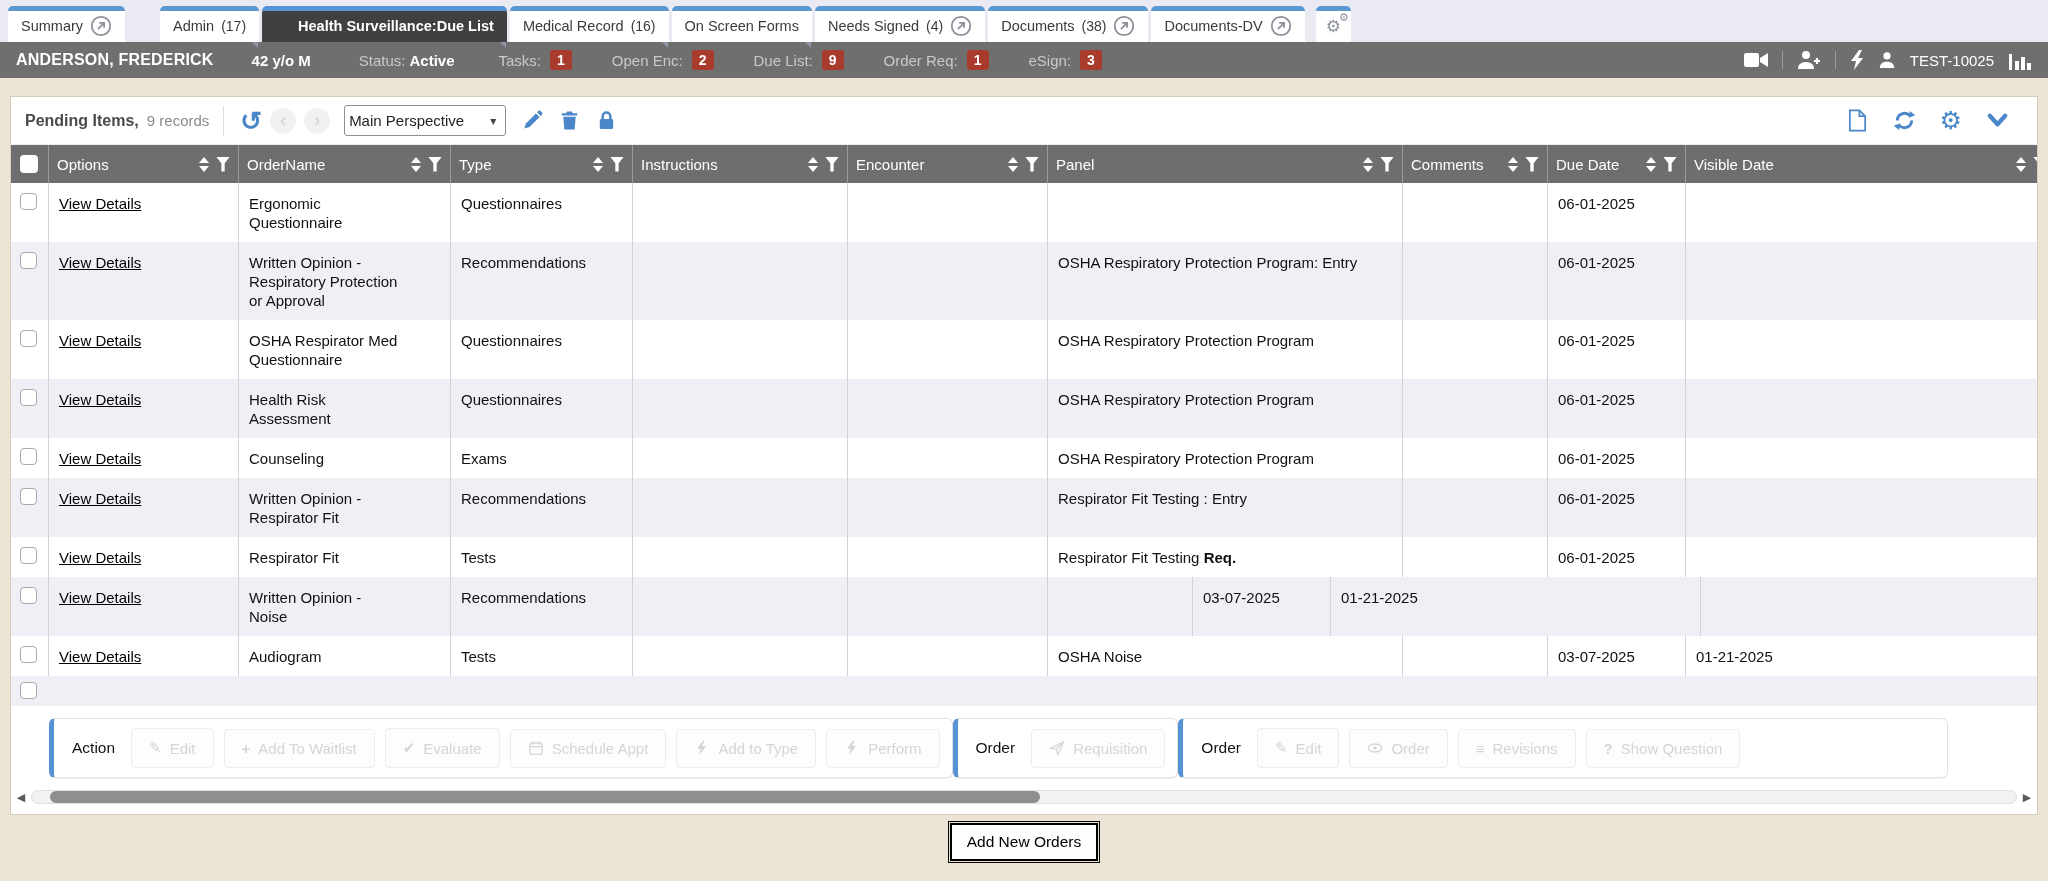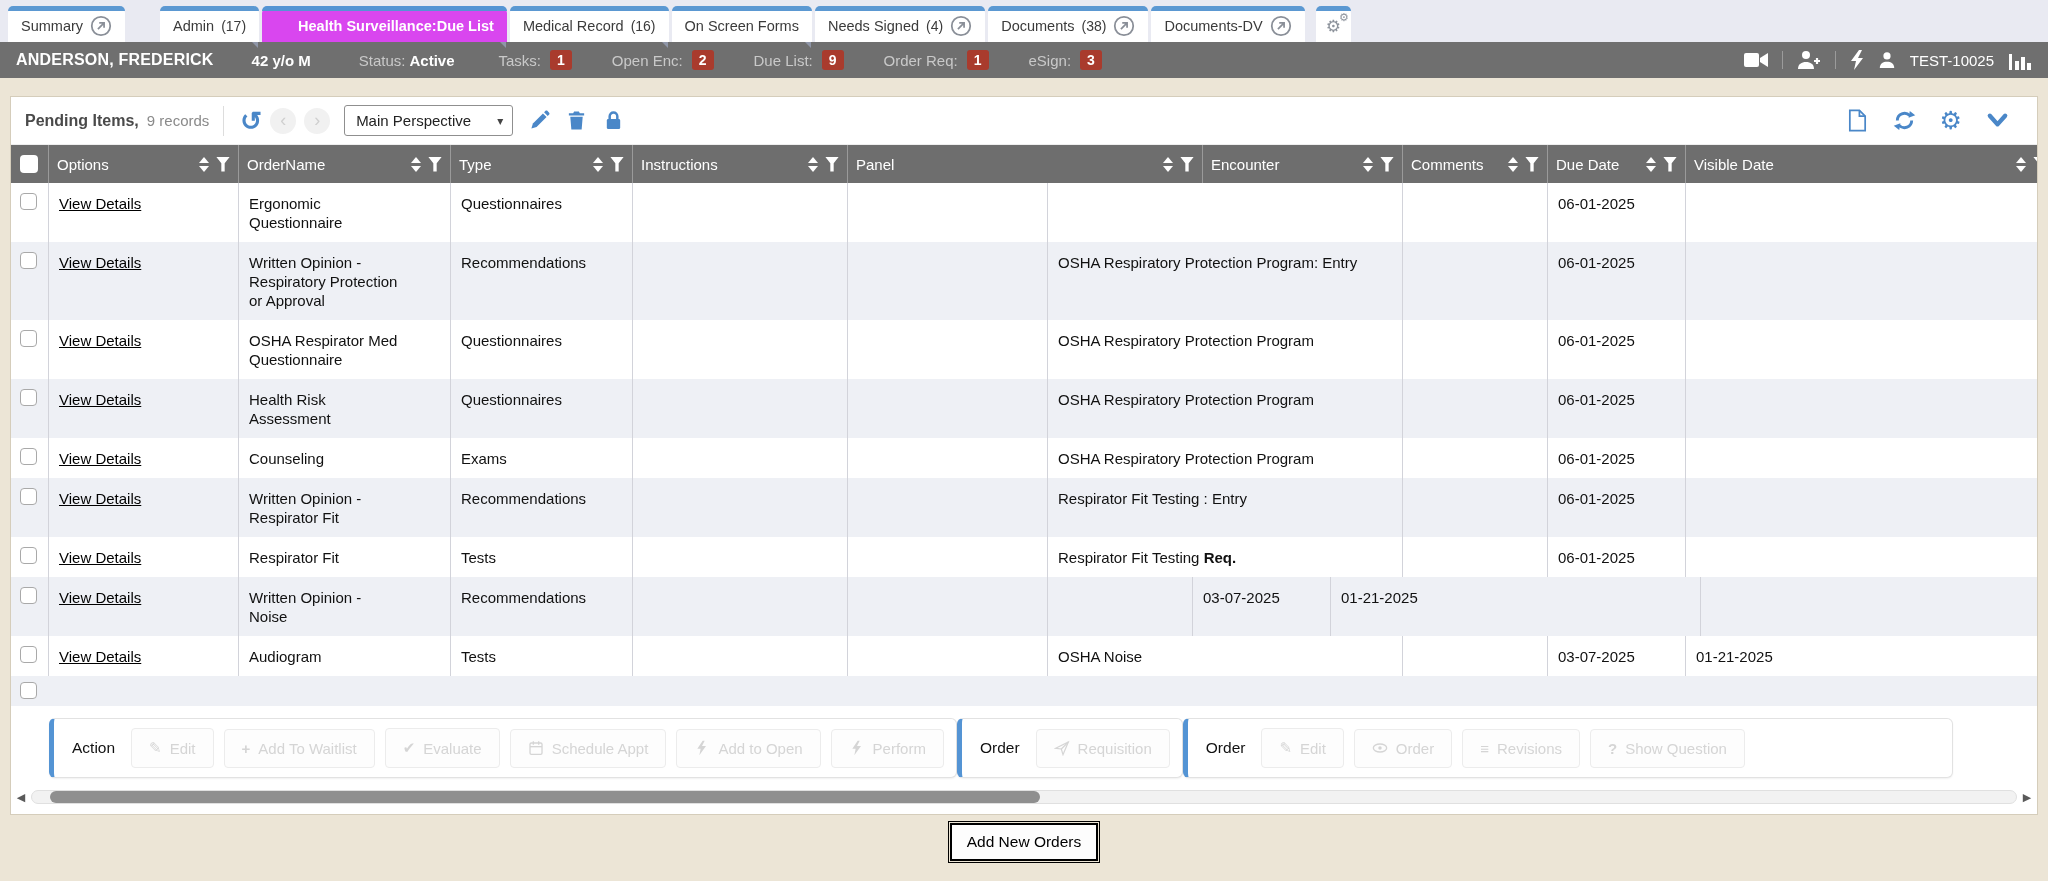--- a/index.html
+++ b/index.html
@@ -6,21 +6,21 @@
   html,body { width:2048px; height:881px; overflow:hidden; }
   body { font-family:"Liberation Sans", sans-serif; background:#ece5d6; position:relative; color:#222; }
 
   
   .tabbar { background:#e9eaf2; height:42px; display:flex; align-items:flex-end; padding:0 8px; }
   .tab { position:relative; background:#fff; border-radius:7px 7px 0 0; height:36px;
          display:flex; align-items:center; gap:7px; padding:4px 13px 0 13px;
          font-size:14.5px; color:#3b3b3b; margin-right:3px; cursor:pointer; }
   .tab::before { content:""; position:absolute; top:0; left:0; right:0; height:5px;
                  background:#5b98d2; border-radius:7px 7px 0 0; }
-  .tab.active { background:#d946ef; color:#fff; font-weight:bold;padding-left:36px; }
+  .tab.active { background:#404040; color:#fff; font-weight:bold;padding-left:36px; }
   .tab.active::before { background:#5494d4; }
   .tab .count { font-size:14px; }
   .tab .fold { position:absolute; right:1px; bottom:-6px; width:0; height:0;
                border-top:6px solid #8f96a8; border-left:6px solid transparent; }
   .popout { width:22px; height:22px; color:#8a8f98; display:inline-flex; }
   .popout svg { width:22px; height:22px; }
   .gap-admin { width:32px; }
   .tab.gear-tab { margin-left:8px; padding:4px 10px 0 10px; color:#8d939c; }
   .gears { position:relative; font-size:17px; line-height:1; }
   .gears .g2 { position:absolute; top:-6px; right:-8px; font-size:11px; }
@@ -48,21 +48,21 @@
 
   
   .toolbar { display:flex; align-items:center; padding:8px 14px; border-bottom:1px solid #eee; height:48px; }
   .t-title { font-size:16px; font-weight:bold; color:#4a4a4a; }
   .t-records { font-size:15px; color:#8a8a8a; font-weight:normal; margin-left:8px; }
   .t-sep { width:1px; height:30px; background:#ddd; margin:0 16px 0 14px; }
   .undo { color:#4a87c8; font-size:26px; font-weight:bold; line-height:1; cursor:pointer; }
   .navbtn { width:26px; height:26px; border-radius:50%; background:#f1f1f1; color:#cfcfcf;
             display:flex; align-items:center; justify-content:center; font-size:18px; margin-left:8px; cursor:pointer; }
   .select { border:1px solid #8f8f8f; border-radius:3px; height:31px; margin-left:14px;
-            display:flex; align-items:center; gap:26px; padding:0 9px 0 11px; font-size:15px;
+            display:flex; align-items:center; gap:26px; padding:0 9px 0 4px; font-size:15px;
             color:#222; background:#fff; cursor:pointer; }
   .select .arr { font-size:12px; color:#444; }
   .t-icons { display:flex; align-items:center; gap:16px; margin-left:16px; color:#4a87c8; }
   .t-icons svg { width:21px; height:21px; display:block; }
   .t-right { margin-left:auto; display:flex; align-items:center; gap:24px; color:#4a87c8; padding-right:14px; }
   .t-right svg { width:23px; height:23px; display:block; }
   .t-right .gear-glyph { font-size:25px; line-height:1; }
 
   
   .tablewrap { width:2026px; overflow:hidden; }
@@ -335,30 +335,30 @@
           <span class="funnel"></span>
         </div>
         <div class="th c4">
           <span class="lbl">Instructions</span>
           <span class="sort">
               <i class="up"></i>
               <i class="dn"></i>
             </span>
           <span class="funnel"></span>
         </div>
+        <div class="th c5">
+          <span class="lbl">Encounter</span>
+          <span class="sort">
+              <i class="up"></i>
+              <i class="dn"></i>
+            </span>
+          <span class="funnel"></span>
+        </div>
         <div class="th c6">
           <span class="lbl">Panel</span>
-          <span class="sort">
-              <i class="up"></i>
-              <i class="dn"></i>
-            </span>
-          <span class="funnel"></span>
-        </div>
-        <div class="th c5">
-          <span class="lbl">Encounter</span>
           <span class="sort">
               <i class="up"></i>
               <i class="dn"></i>
             </span>
           <span class="funnel"></span>
         </div>
         <div class="th c7">
           <span class="lbl">Comments</span>
           <span class="sort">
               <i class="up"></i>
@@ -538,21 +538,21 @@
             </svg>
           </span>
         <span>Schedule Appt</span>
       </button>
       <button class="abtn">
         <span>
             <svg viewBox="0 0 24 24" fill="currentColor">
               <polygon points="13,1 5,13 10,13 8,23 18,9 12,9 16,1"></polygon>
             </svg>
           </span>
-        <span>Add to Open</span>
+        <span>Add to Type</span>
       </button>
       <button class="abtn">
         <span>
             <svg viewBox="0 0 24 24" fill="currentColor">
               <polygon points="13,1 5,13 10,13 8,23 18,9 12,9 16,1"></polygon>
             </svg>
           </span>
         <span>Perform</span>
       </button>
     </div>

